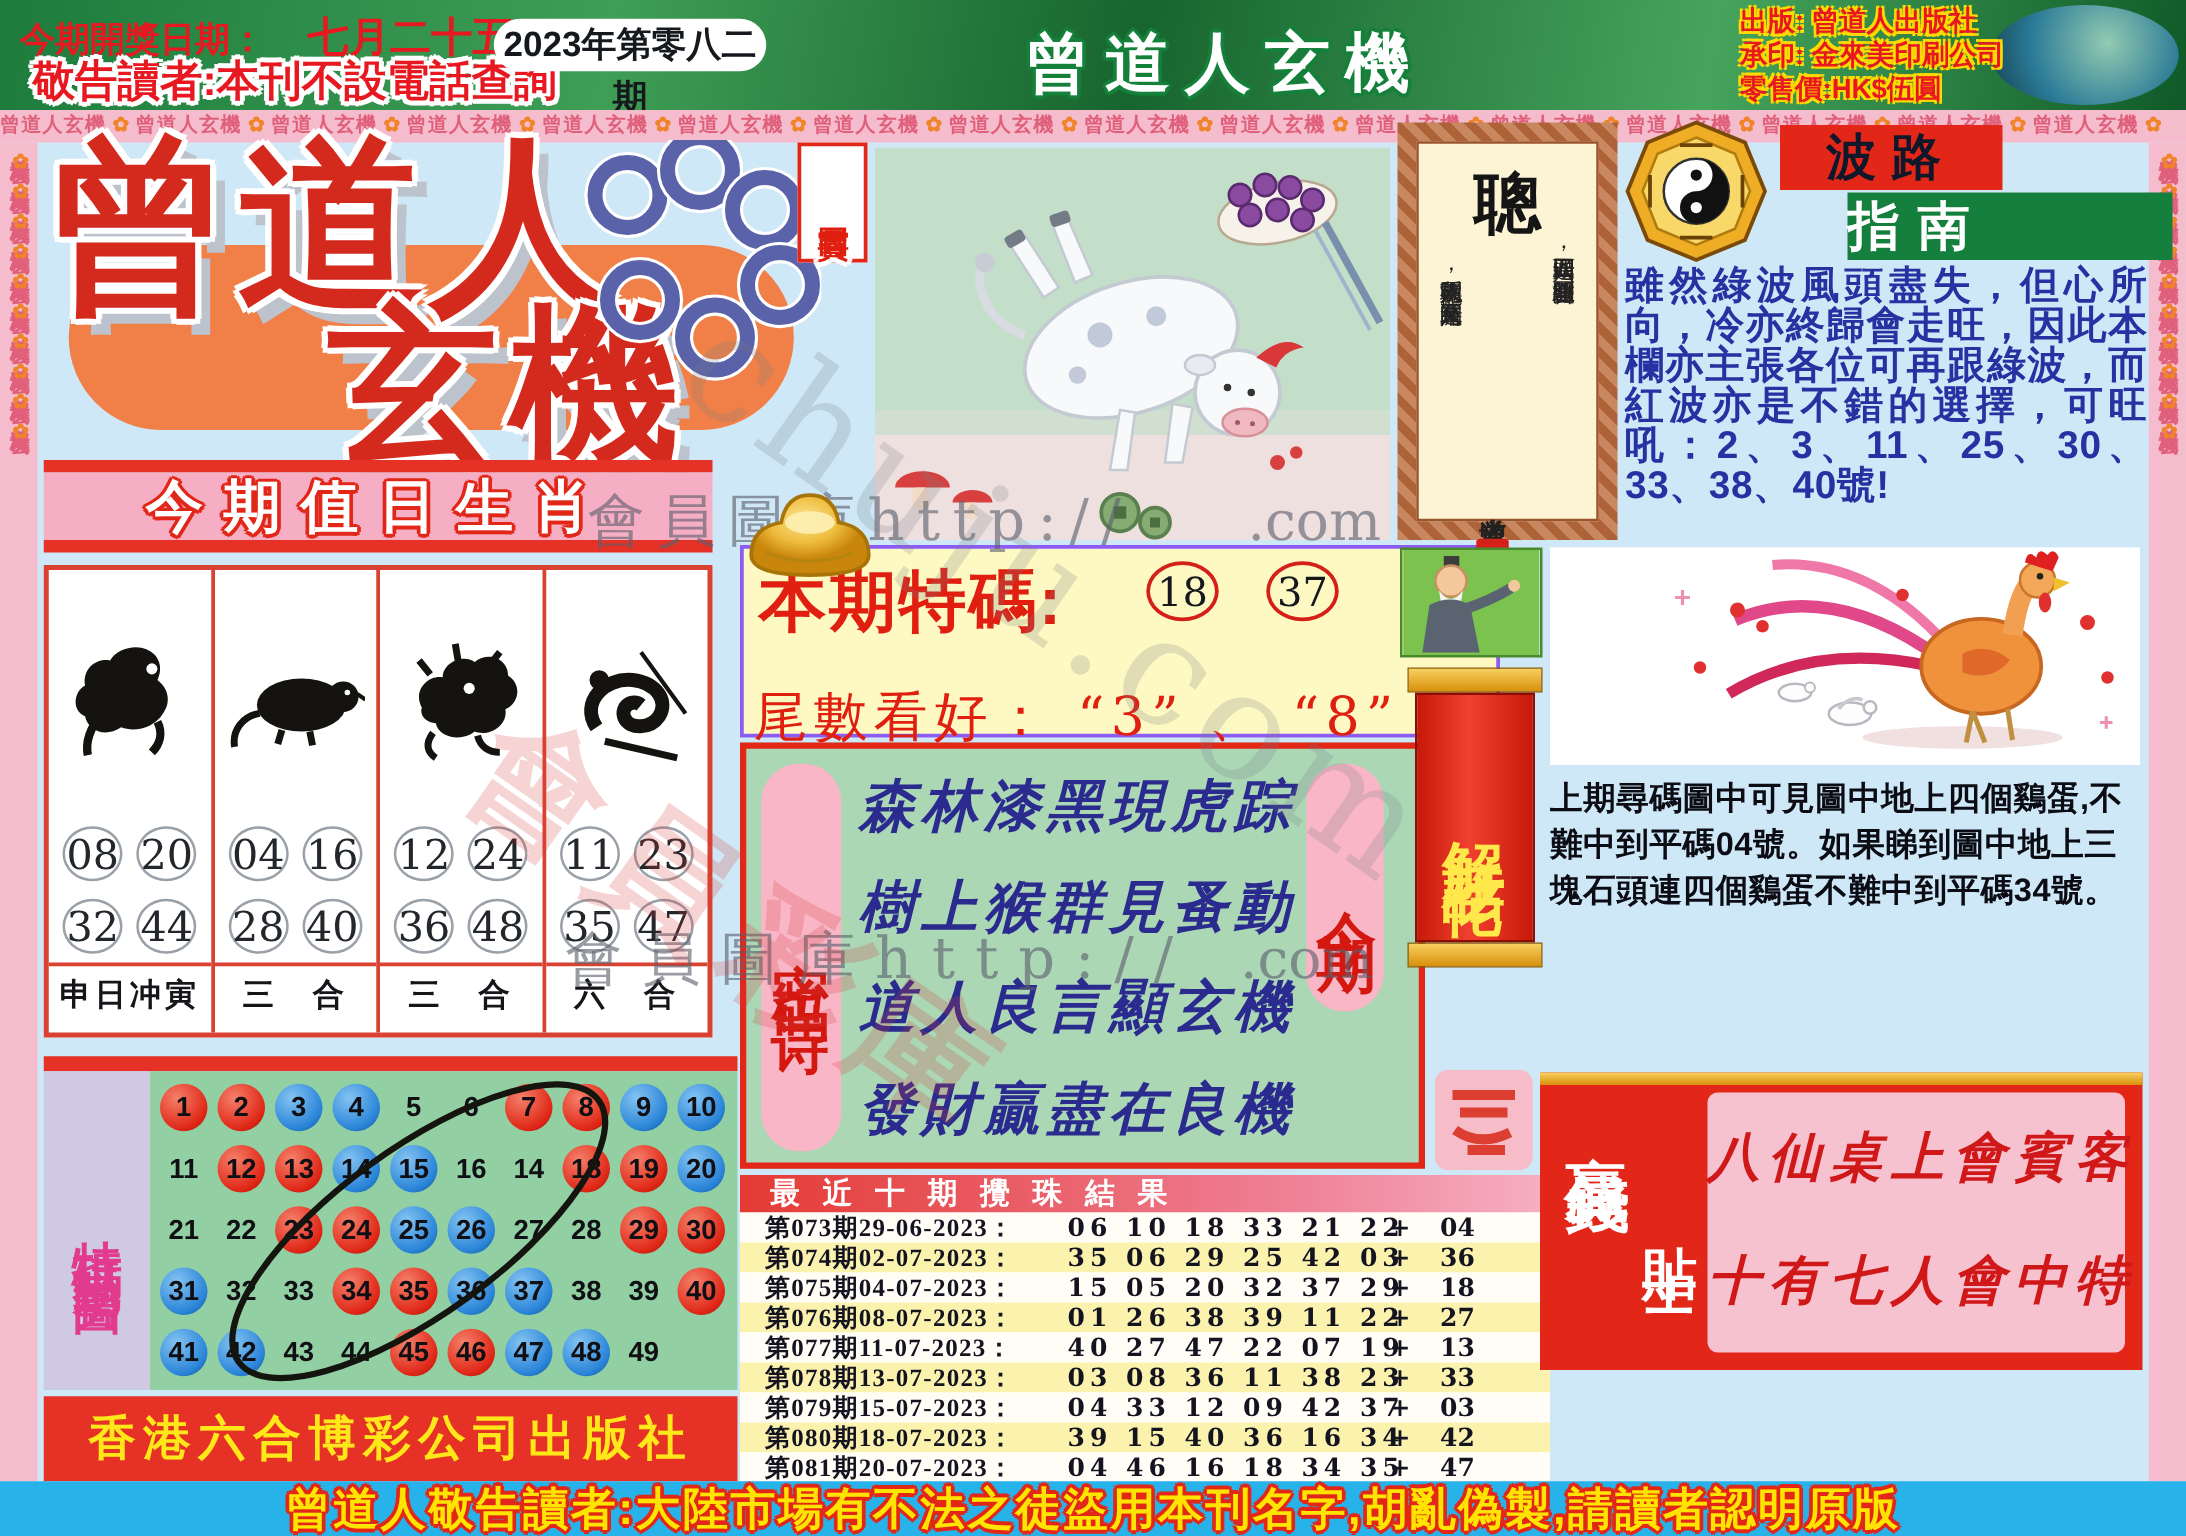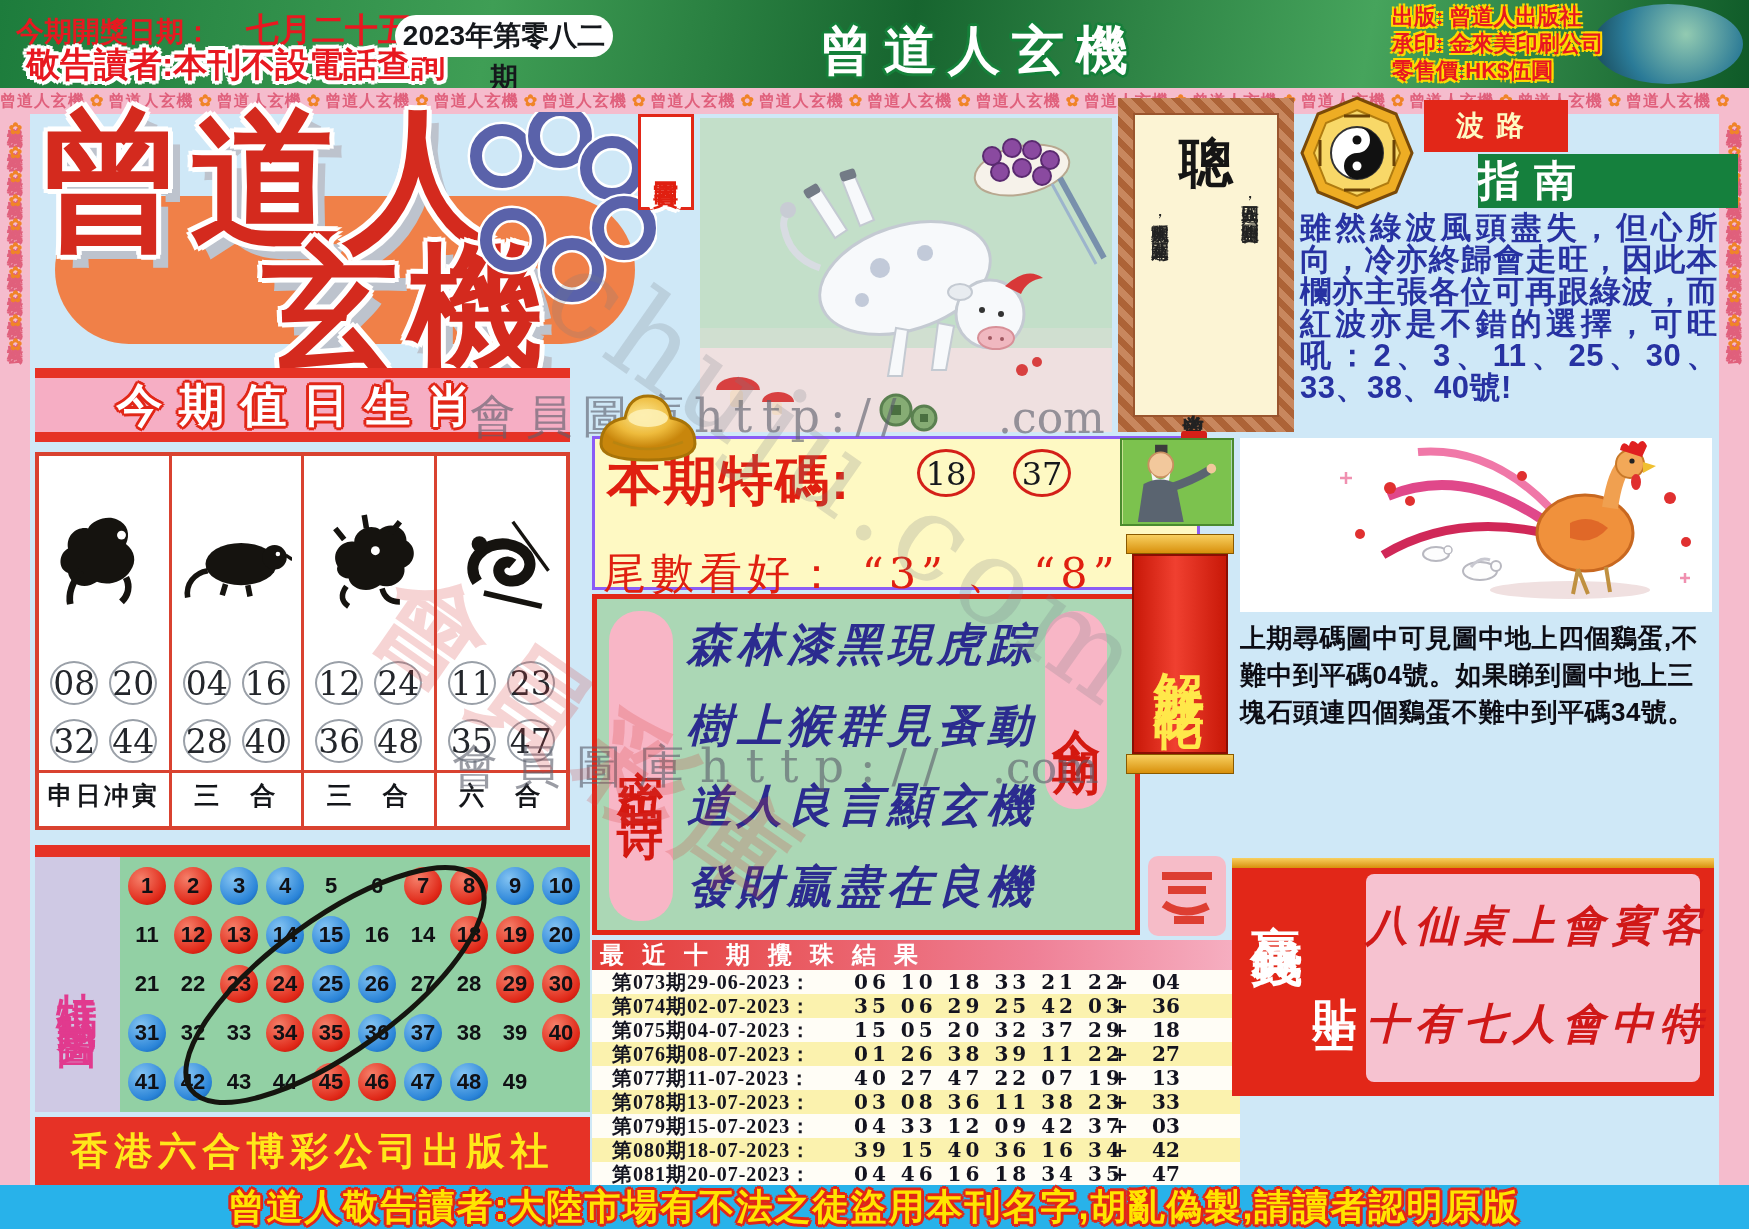--- a/index.html
+++ b/index.html
@@ -85,41 +85,41 @@
   .pill-l{left:12px;top:12px;width:64px;height:310px;}
   .pill-l span{font-size:46px;letter-spacing:22px;}
   .pill-r{left:448px;top:12px;width:62px;height:198px;}
   .pill-r span{font-size:48px;letter-spacing:20px;}
   .poem-lines{position:absolute;left:86px;top:6px;width:358px;height:322px;display:flex;flex-direction:column;justify-content:space-around;}
   .poem-line{font:bold italic 45px "DejaVu Serif",serif;color:#2b2b8f;letter-spacing:5px;white-space:nowrap;text-align:center;}
 
   .seal-box{left:1148px;top:856px;width:78px;height:80px;background:#f6bcc8;border-radius:10px;z-index:6;}
 
   .results{left:592px;top:940px;width:648px;height:246px;background:#fff;}
-  .res-head{height:30px;background:linear-gradient(90deg,#e43a34,#ef8096 68%,#f6b0c2);color:#fff;font-size:24px;font-weight:bold;letter-spacing:18px;line-height:30px;padding-left:8px;white-space:nowrap;}
+  .res-head{height:30px;background:linear-gradient(90deg,#e43a34,#ef8096 68%,#f6b0c2);color:#fff;font-size:24px;font-weight:bold;letter-spacing:18px;line-height:30px;padding-left:24px;white-space:nowrap;}
   .res-row{height:24px;display:flex;align-items:center;font:bold 20px "DejaVu Serif",serif;color:#141420;white-space:nowrap;}
   .res-row.odd{background:#fffdf6;}
   .res-row.even{background:#fbf2ae;}
   .ri{width:262px;padding-left:20px;letter-spacing:1px;font-family:Liberation Serif, serif;}
   .rn{width:252px;letter-spacing:4px;}
   .rp{width:28px;text-align:center;}
   .rs{width:64px;text-align:center;}
 
   
   .card{left:1118px;top:98px;width:176px;height:334px;background:repeating-linear-gradient(45deg,#c8875e 0 7px,#ad6337 7px 14px);}
   .card-in{position:absolute;left:15px;top:15px;right:15px;bottom:15px;background:#fcf4d4;border:2px solid #9a552e;}
   .card-big{position:absolute;left:0;top:12px;width:100%;text-align:center;font:bold 54px "DejaVu Serif",serif;color:#151515;}
   .vtext{writing-mode:vertical-rl;text-orientation:upright;font-family:"DejaVu Serif",serif;color:#222;}
   .card-colR{position:absolute;right:12px;top:78px;height:222px;font-size:18px;line-height:30px;}
   .card-colL{position:absolute;left:10px;top:96px;height:200px;font-size:18px;line-height:30px;}
   .card-sig{position:absolute;left:44px;bottom:18px;font-size:23px;font-weight:bold;}
   .card-seal{position:absolute;left:46px;bottom:-88px;width:26px;height:70px;background:#d42018;border-radius:3px;color:rgba(255,255,255,.92);
              writing-mode:vertical-rl;text-orientation:upright;font-size:15px;text-align:center;line-height:26px;}
   .bagua{left:1300px;top:96px;width:114px;height:114px;}
-  .wg-t1{left:1424px;top:100px;width:144px;height:52px;background:#e22718;color:#fef9c3;font-size:28px;font-weight:bold;text-align:center;line-height:52px;letter-spacing:12px;}
+  .wg-t1{left:1424px;top:100px;width:178px;height:52px;background:#e22718;color:#0f172a;font-size:40px;font-weight:bold;text-align:center;line-height:52px;letter-spacing:12px;}
   .wg-t2{left:1478px;top:154px;width:260px;height:54px;background:#15803d;color:#fff;font-size:42px;font-weight:bold;line-height:54px;letter-spacing:14px;}
   .wg-body{left:1300px;top:212px;width:418px;height:226px;font-size:31px;font-weight:bold;color:#2732a2;line-height:32px;letter-spacing:0.5px;text-align:justify;}
 
   .oldman{left:1120px;top:438px;width:114px;height:88px;border:2px solid #4a8a2e;}
   .scroll{left:1126px;top:534px;width:108px;height:240px;}
   .cap{position:absolute;left:0;width:100%;height:20px;background:linear-gradient(#f8d060,#d8900c);border:1px solid #8a5a00;}
   .cap-t{top:0;} .cap-b{bottom:0;}
   .pillar{position:absolute;left:6px;top:20px;right:6px;bottom:20px;background:linear-gradient(90deg,#c81808,#f04030 45%,#c81808);border:2px solid #8a0e04;display:flex;align-items:center;justify-content:center;}
   .pillar span{writing-mode:vertical-rl;text-orientation:upright;font-size:50px;font-weight:bold;color:#ffe84a;letter-spacing:14px;}
   .rooster{left:1240px;top:438px;width:472px;height:174px;background:#fff;}

